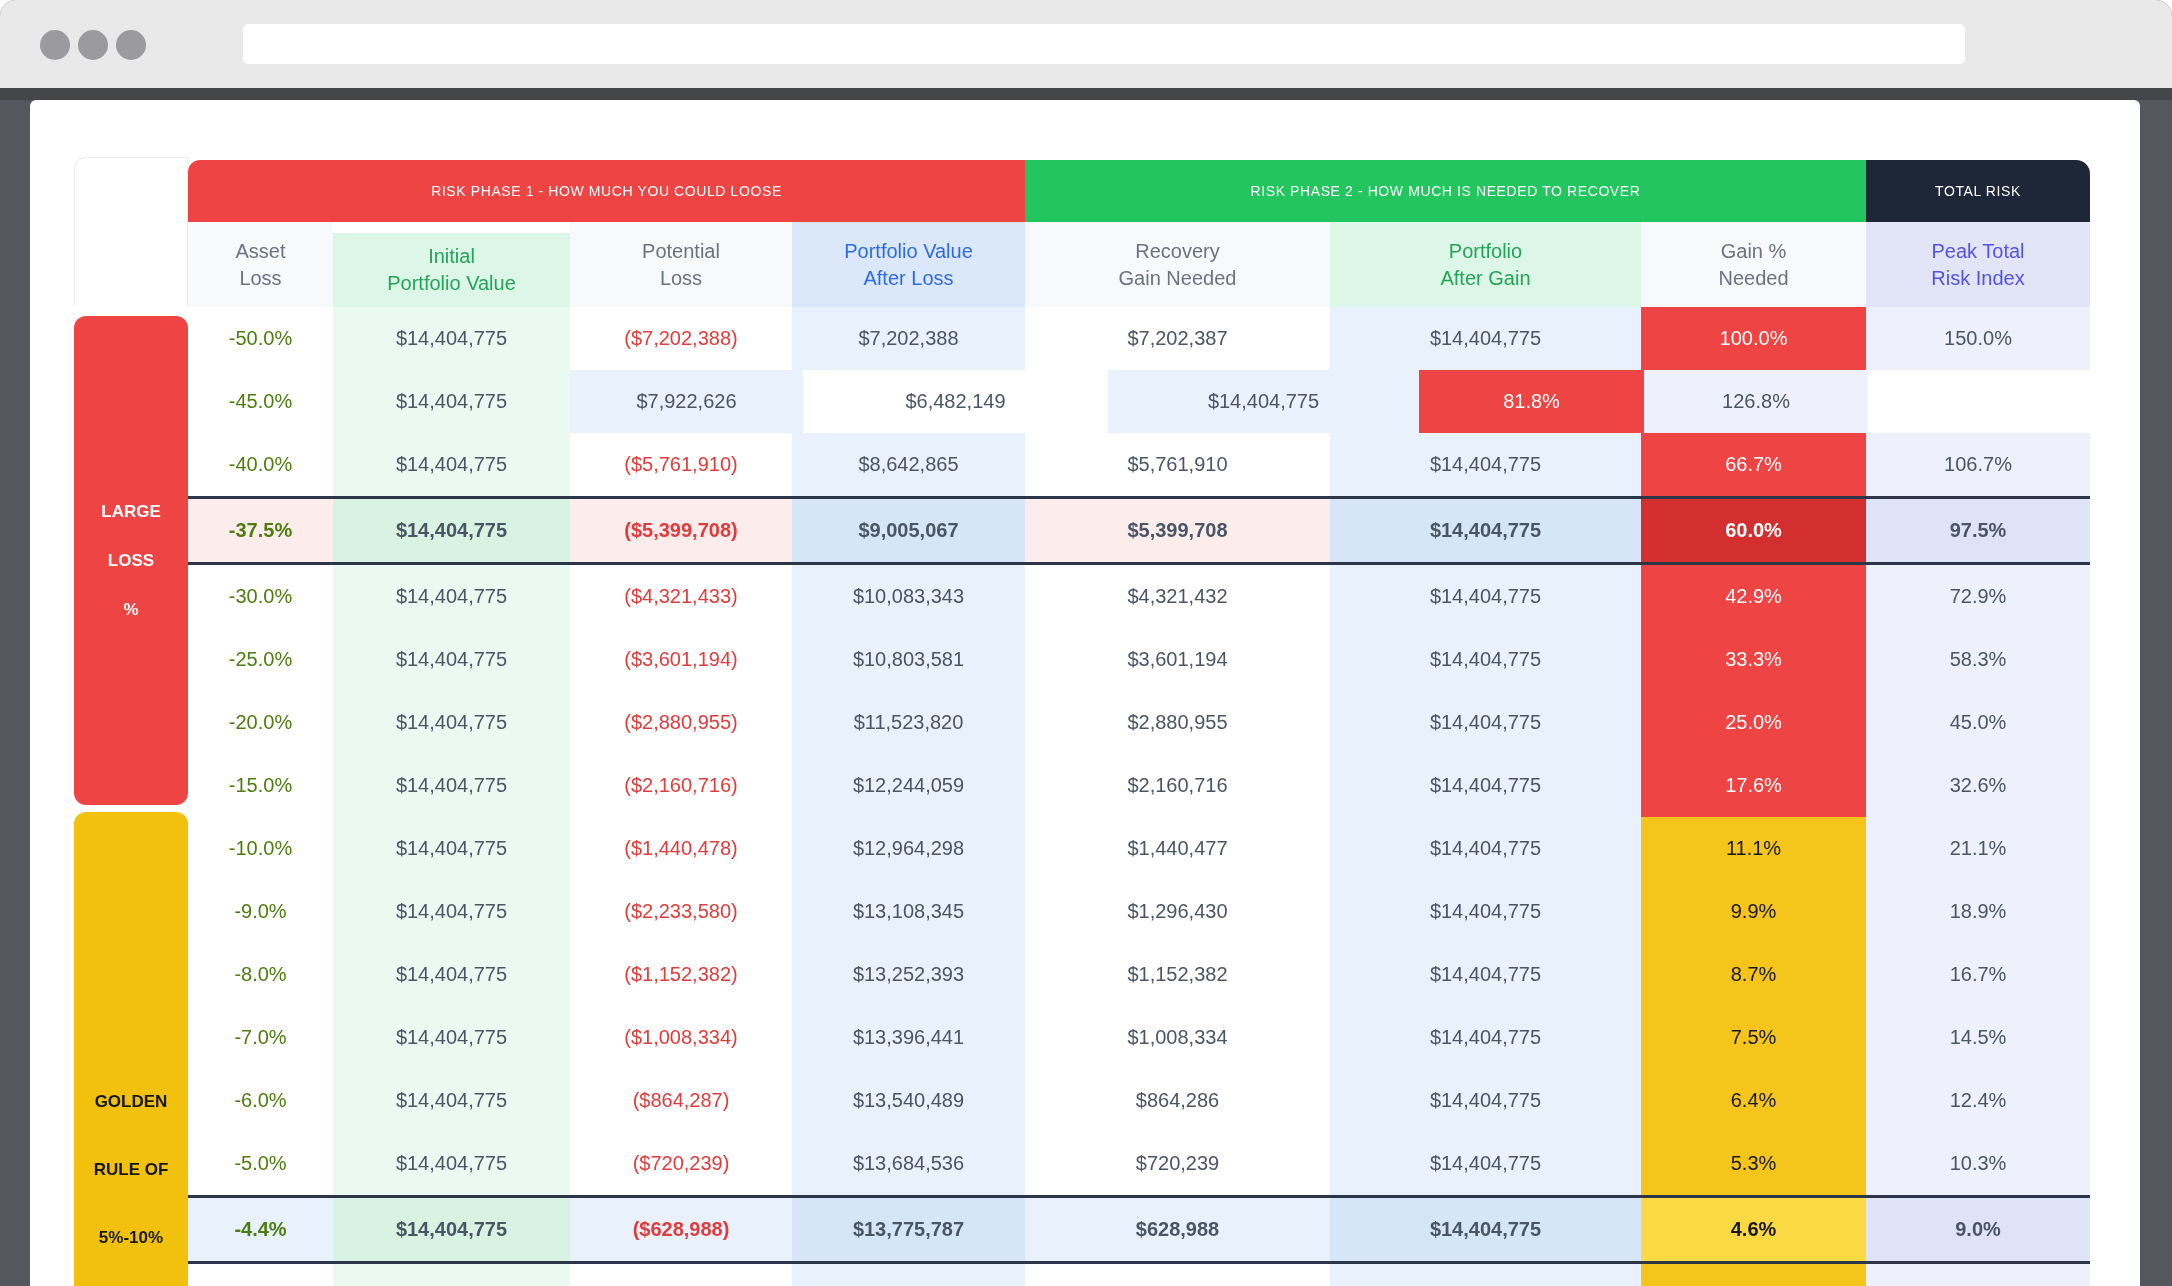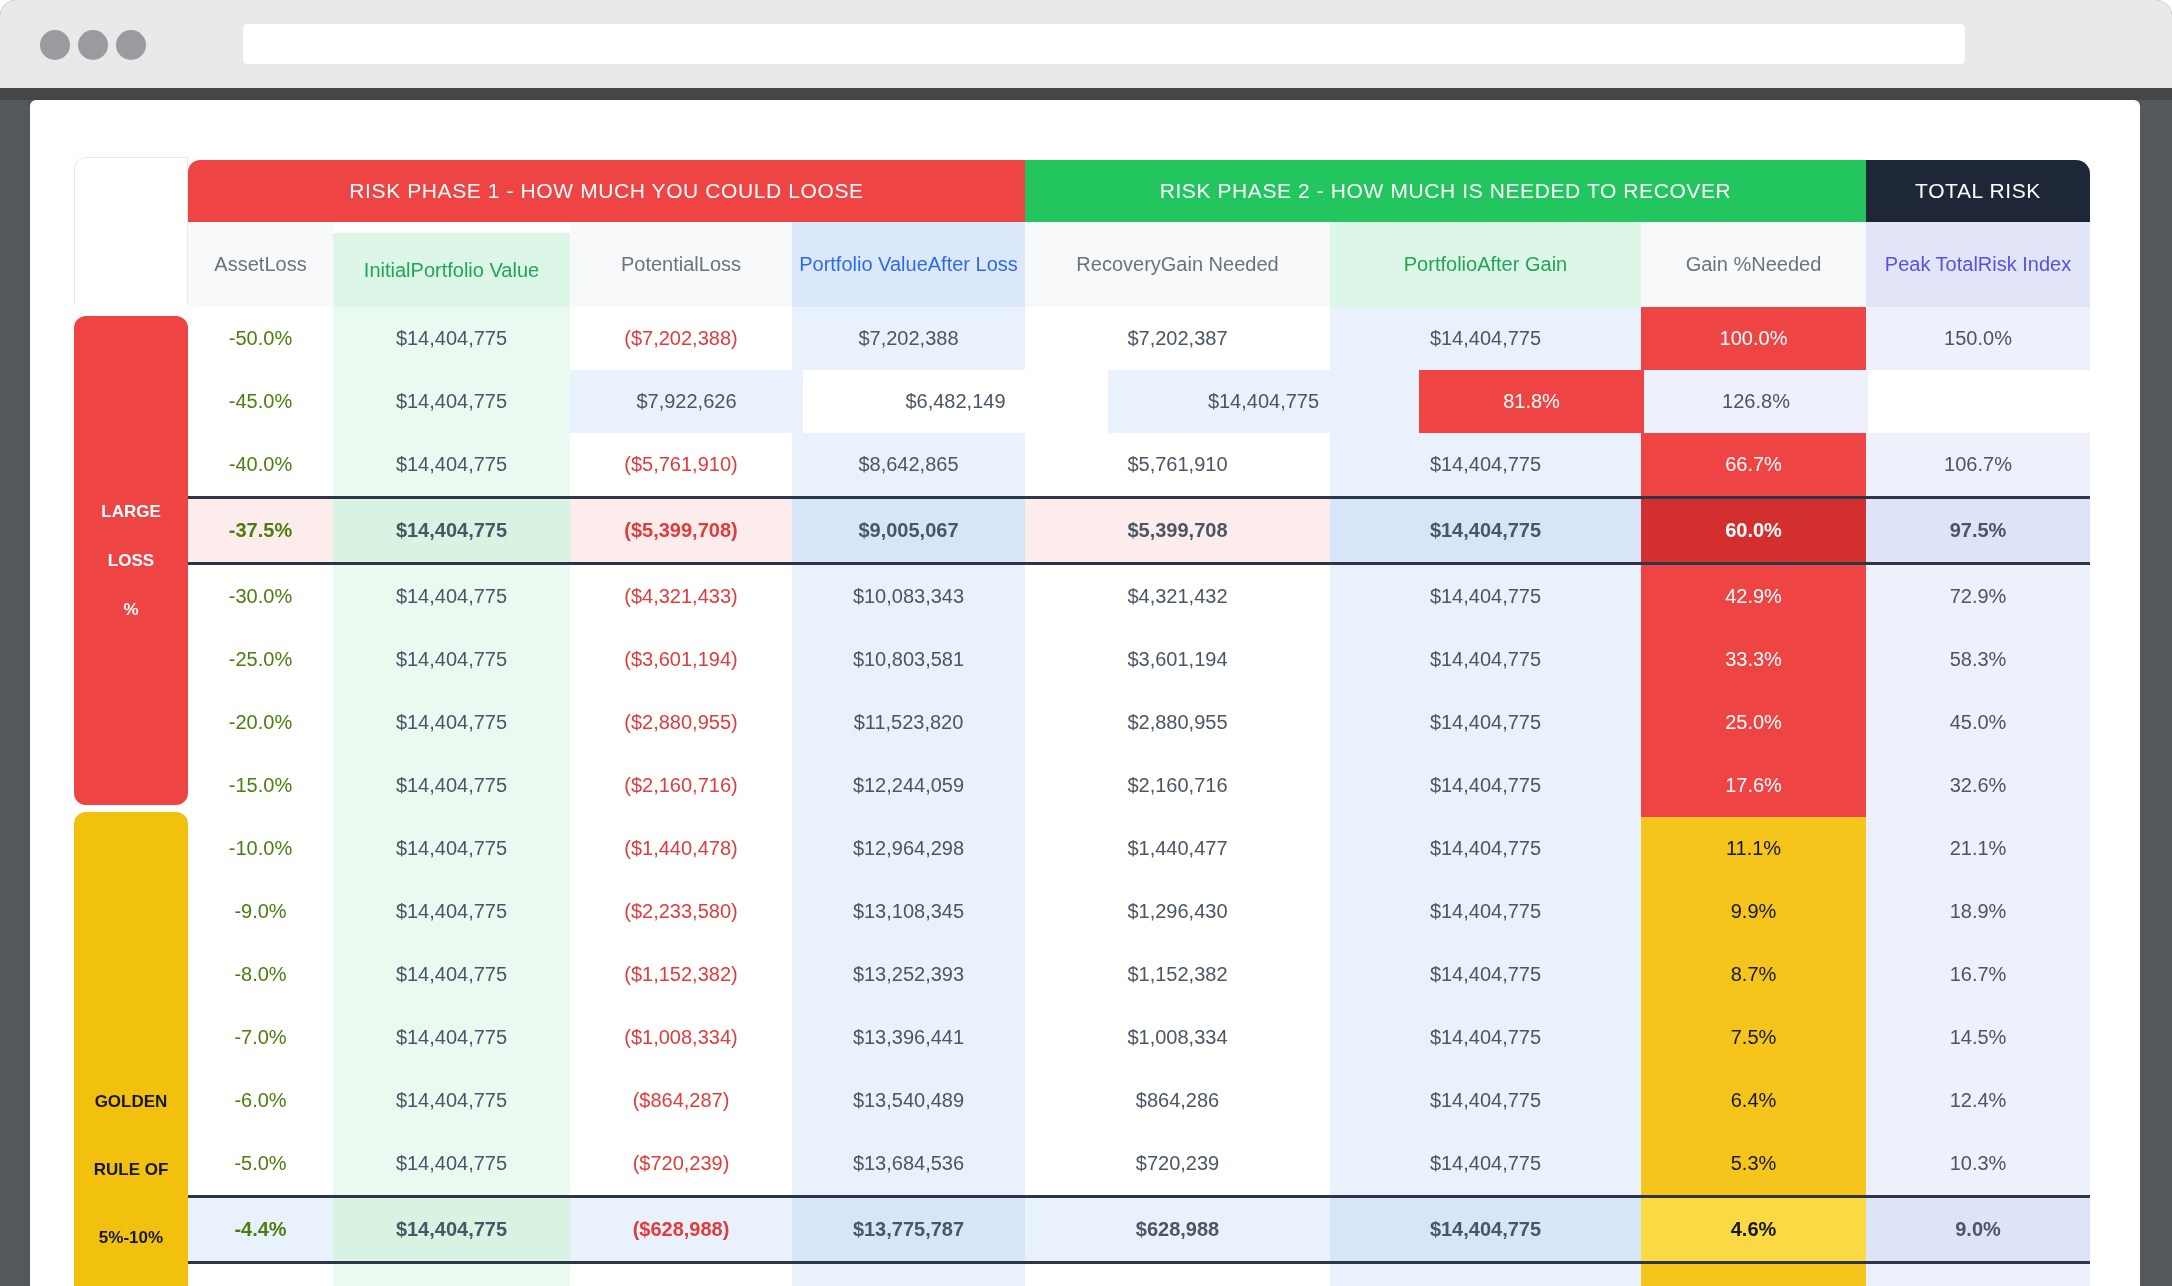--- a/index.html
+++ b/index.html
@@ -11,27 +11,27 @@
   .dot{width:30px;height:30px;border-radius:50%;background:#9a9a9f;}
   .urlbar{position:absolute;left:243px;top:24px;width:1722px;height:40px;background:#ffffff;border:none;border-radius:5px;outline:none;font-size:18px;padding:0 14px;box-sizing:border-box;color:#444;}
   .frame{position:absolute;left:0;top:88px;width:2172px;height:1198px;background:#54585c;}
   .frame-shadow{position:absolute;left:0;top:88px;width:2172px;height:12px;background:#43474a;}
   
   .page{position:absolute;left:30px;top:100px;width:2110px;height:1186px;background:#ffffff;border-radius:6px 6px 0 0;overflow:hidden;}
   
   .corner-box{position:absolute;left:44px;top:57px;width:114px;height:148px;background:#ffffff;border:1px solid #e9e9f0;border-bottom:none;border-radius:12px 0 0 0;box-sizing:border-box;}
   
   .phase-row{position:absolute;left:158px;top:60px;display:flex;height:62px;}
-  .phase{display:flex;align-items:center;justify-content:center;color:#ffffff;font-size:21px;letter-spacing:0.6px;}
+  .phase{display:flex;align-items:center;justify-content:center;color:#ffffff;font-size:14px;letter-spacing:0.6px;}
   .phase-1{width:837px;background:#ef4444;border-radius:12px 0 0 0;}
   .phase-2{width:841px;background:#22c55e;}
   .phase-3{width:224px;background:#1e2737;border-radius:0 14px 0 0;}
   
   .colhead-row{position:absolute;left:158px;top:122px;display:flex;height:85px;}
-  .colhead{display:flex;flex-direction:row;align-items:center;justify-content:center;font-size:20px;line-height:27px;color:#6b7280;box-sizing:border-box;}
+  .colhead{display:flex;flex-direction:column;align-items:center;justify-content:center;font-size:20px;line-height:27px;color:#6b7280;box-sizing:border-box;}
   .colhead.ch1{width:145px;background:#f8f9fa;}
   .colhead.ch2{width:237px;background:#dcf6e8;color:#23a457;margin-top:11px;}
   .colhead.ch3{width:222px;background:#f8f9fa;}
   .colhead.ch4{width:233px;background:#dbe8fb;color:#2f6be0;}
   .colhead.ch5{width:305px;background:#f8f9fa;}
   .colhead.ch6{width:311px;background:#dcf6e8;color:#23a457;}
   .colhead.ch7{width:225px;background:#f8f9fa;}
   .colhead.ch8{width:224px;background:#e2e5f8;color:#5552e0;}
   
   .band{position:absolute;left:44px;width:114px;display:flex;flex-direction:column;align-items:center;box-sizing:border-box;}

